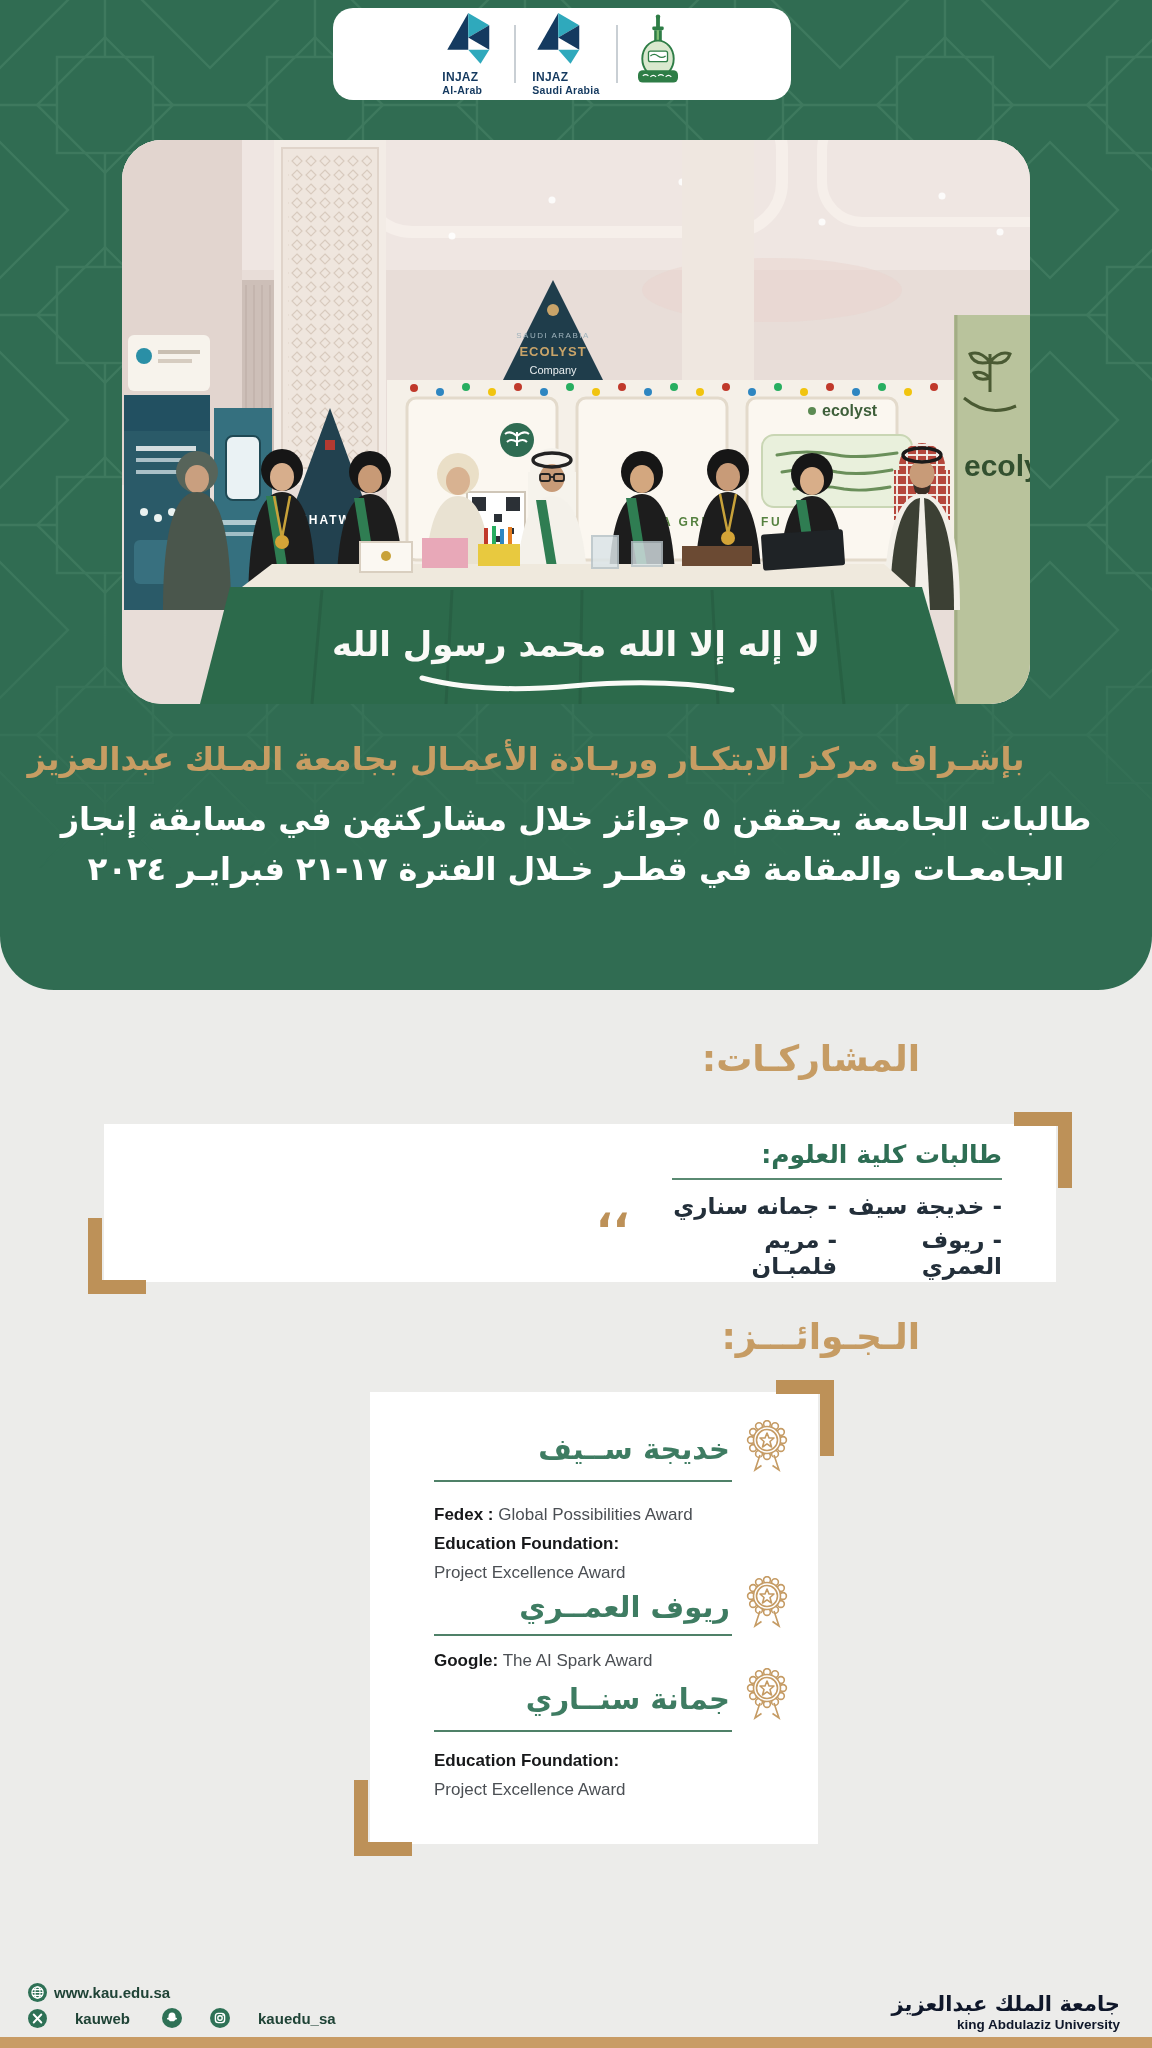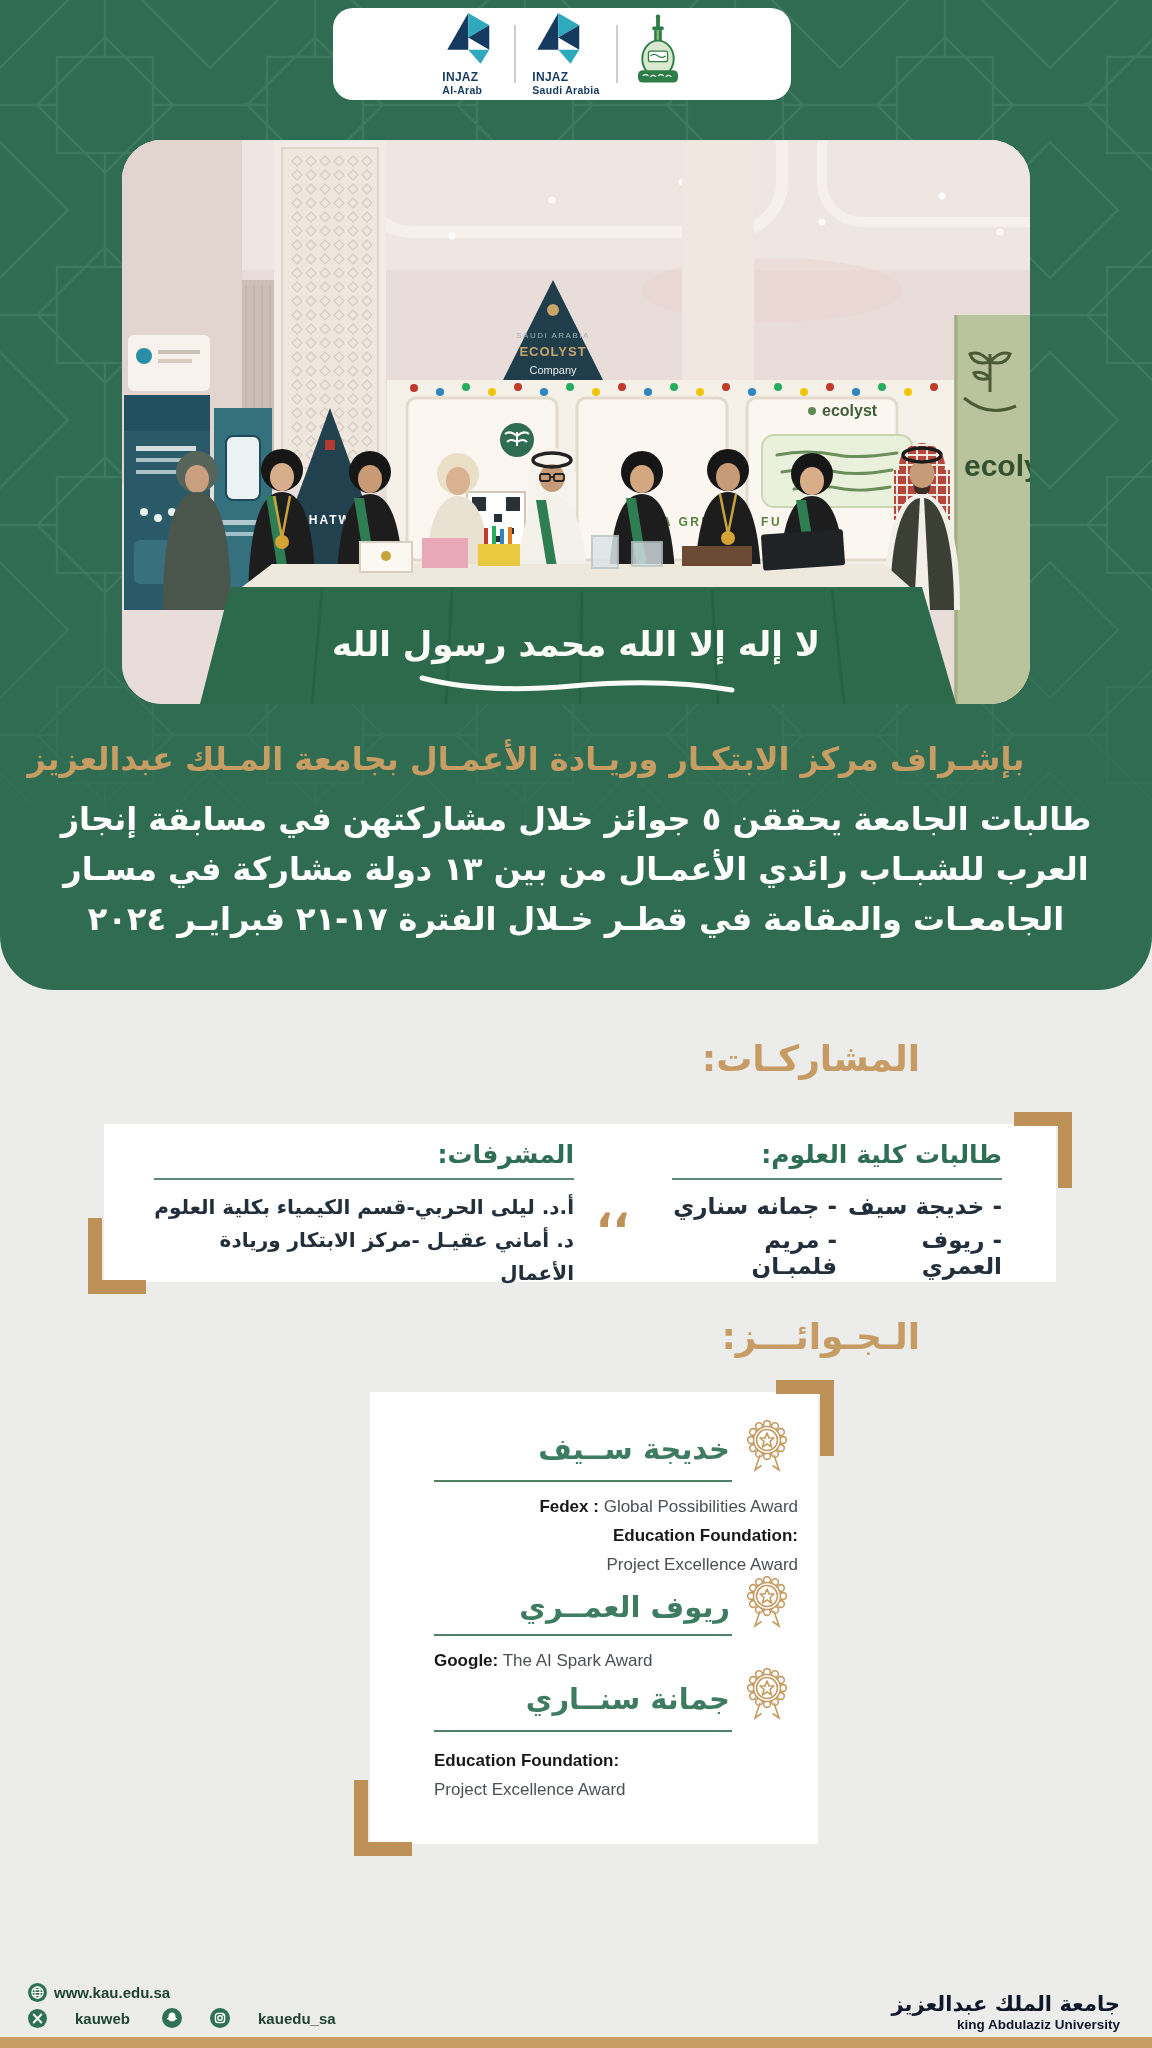--- a/index.html
+++ b/index.html
@@ -350,21 +350,20 @@
           <path d="M200 450 L190 564 M330 450 L324 564 M460 450 L458 564 M590 450 L596 564 M710 450 L722 564" stroke="#25593F" stroke-width="3" opacity=".55"></path>
           <text x="454" y="516" text-anchor="middle" font-size="34" font-weight="bold" fill="#FAFAF7" direction="rtl">لا إله إلا الله محمد رسول الله</text>
           <path d="M300 538 q60 16 150 8 q90 -8 160 4" fill="none" stroke="#FAFAF7" stroke-width="5" stroke-linecap="round"></path>
         </g>
       </svg>
     </div>
 
     <div class="supervision">بإشـراف مركز الابتكـار وريـادة الأعمـال بجامعة المـلك عبدالعزيز</div>
     <div class="lede">
       <div>طالبات الجامعة يحققن ٥ جوائز خلال مشاركتهن في مسابقة إنجاز</div>
-      <div>العرب للشبـاب رائدي الأعمـال من بين ١٣ دولة مشاركة في مسـار</div>
       <div>الجامعـات والمقامة في قطـر خـلال الفترة ١٧-٢١ فبرايـر ٢٠٢٤</div>
     </div>
   </div>
 
   <div class="section-title" id="participants-title">المشاركـات:</div>
 
   <div class="card" id="participants-card">
     <div class="bracket tr"></div>
     <div class="bracket bl"></div>
 
@@ -374,28 +373,20 @@
       <div class="students-grid">
         <span>- خديجة سيف</span>
         <span>- جمانه سناري</span>
         <span>- ريوف العمري</span>
         <span>- مريم فلمبـان</span>
       </div>
     </div>
 
     <div class="quote-mark">،،</div>
 
-    <div class="supervisors">
-      <div class="col-heading">المشرفات:</div>
-      <div class="col-underline"></div>
-      <div class="lines">
-        <div class="line">أ.د. ليلى الحربي-قسم الكيمياء بكلية العلوم</div>
-        <div class="line">د. أماني عقيـل -مركز الابتكار وريادة الأعمال</div>
-      </div>
-    </div>
   </div>
 
   <div class="section-title" id="awards-title">الـجـوائـــز:</div>
 
   <div class="card" id="awards-card">
     <div class="bracket tr"></div>
     <div class="bracket bl"></div>
 
     <svg class="award-rosette" style="top:28px; right:28px;" viewBox="0 0 44 54">
       <g stroke="#C59B64" stroke-width="1.6" fill="#FFFFFF">
@@ -456,21 +447,21 @@
         <path d="M15 35 L10 50 L16.5 45.5"></path>
           <path d="M29 35 L34 50 L27.5 45.5"></path>
         <circle cx="22" cy="20" r="13.5"></circle>
           <circle cx="22" cy="20" r="10.5" fill="none"></circle>
         <path d="M22 13 L24 18 L29 18 L25 21.5 L26.5 27 L22 23.8 L17.5 27 L19 21.5 L15 18 L20 18 Z" fill="none" stroke-linejoin="round"></path>
       </g>
     </svg>
 
     <div class="award-name" style="top:40px; right:88px;">خديجة ســيف</div>
     <div class="award-underline" style="top:88px;"></div>
-    <div class="award-lines" style="top:100px;text-align:right;">
+    <div class="award-lines" style="top:108px;">
       <div><b>Fedex :</b> <span>Global Possibilities Award</span></div>
       <div><b>Education Foundation:</b><span></span></div>
       <div><b></b><span>Project Excellence Award</span></div>
     </div>
 
     <div class="award-name" style="top:198px; right:88px;">ريوف العمــري</div>
     <div class="award-underline" style="top:242px;"></div>
     <div class="award-lines" style="top:254px;">
       <div><b>Google:</b> <span>The AI Spark Award</span></div>
     </div>

